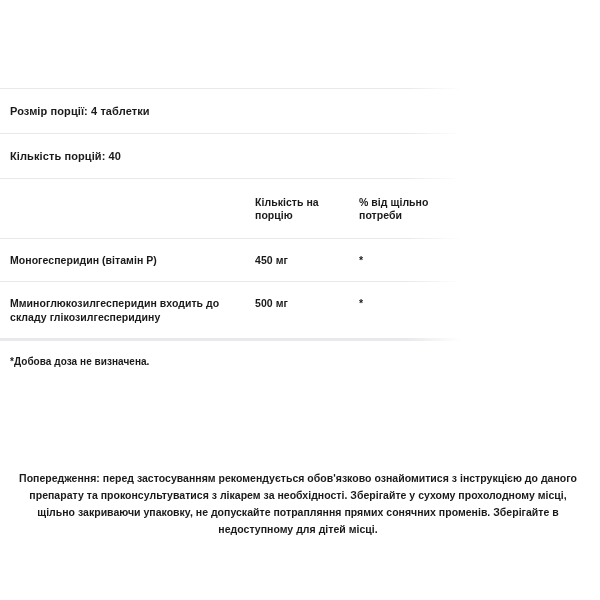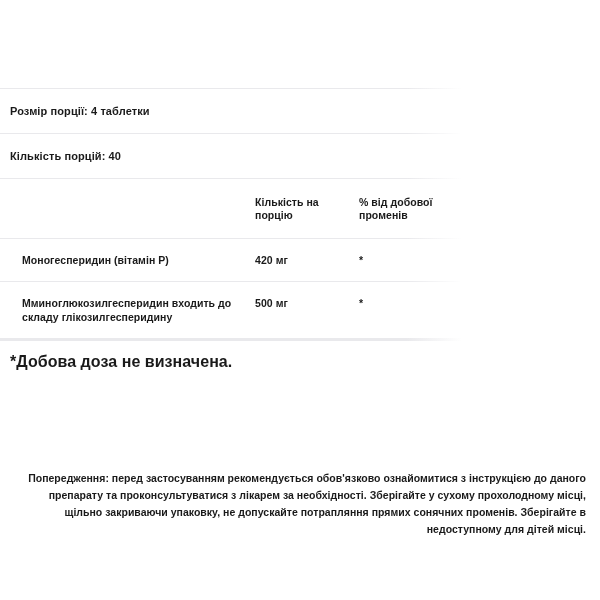--- a/index.html
+++ b/index.html
@@ -74,57 +74,57 @@
 
   .ing-row td {
     padding: 14px 0 14px 0;
     font-size: 10.5px;
     font-weight: bold;
     line-height: 14px;
     letter-spacing: 0.05px;
     color: #1a1a1a;
   }
   .ing-row td.cell-name {
-    padding-left: 22px;
+    padding-left: 10px;
     padding-right: 14px;
   }
   .cell-dv {
     font-size: 11px;
     line-height: 14px;
   }
 
   .row-sep td {
     padding: 0;
   }
   .row-sep .sep-inner {
     height: 1px;
     background: linear-gradient(to right, #e9e9ec 0%, #e9e9ec 88%, rgba(233,233,236,0) 100%);
   }
 
   .footnote {
     padding: 14px 0 0 10px;
-    font-size: 16px;
+    font-size: 10px;
     font-weight: bold;
     line-height: 14px;
     letter-spacing: 0.05px;
     color: #1a1a1a;
   }
 
   
   .warning {
     position: absolute;
     left: 10px;
     top: 470px;
     width: 576px;
     font-size: 10.5px;
     font-weight: bold;
     line-height: 17px;
     letter-spacing: 0.02px;
     color: #1a1a1a;
-    text-align: right;
+    text-align: center;
   }
 </style>
 </head>
 <body>
 
 <div class="page">
 
   <div class="panel">
 
     <div class="rule"></div>
@@ -140,33 +140,33 @@
     <table class="facts-table">
       <colgroup>
         <col class="col-name">
         <col class="col-amount">
         <col class="col-dv">
       </colgroup>
       <thead>
         <tr class="head-row">
           <th class="col-name"></th>
           <th class="col-amount">Кількість на порцію</th>
-          <th class="col-dv">% від добової променів</th>
+          <th class="col-dv">% від щільно потреби</th>
         </tr>
       </thead>
       <tbody>
         <tr class="row-sep">
           <td colspan="3">
               <div class="sep-inner"></div>
             </td>
         </tr>
 
         <tr class="ing-row">
           <td class="cell-name">Моногесперидин (вітамін Р)</td>
-          <td class="cell-amount">420 мг</td>
+          <td class="cell-amount">450 мг</td>
           <td class="cell-dv">*</td>
         </tr>
 
         <tr class="row-sep">
           <td colspan="3">
               <div class="sep-inner"></div>
             </td>
         </tr>
 
         <tr class="ing-row">

